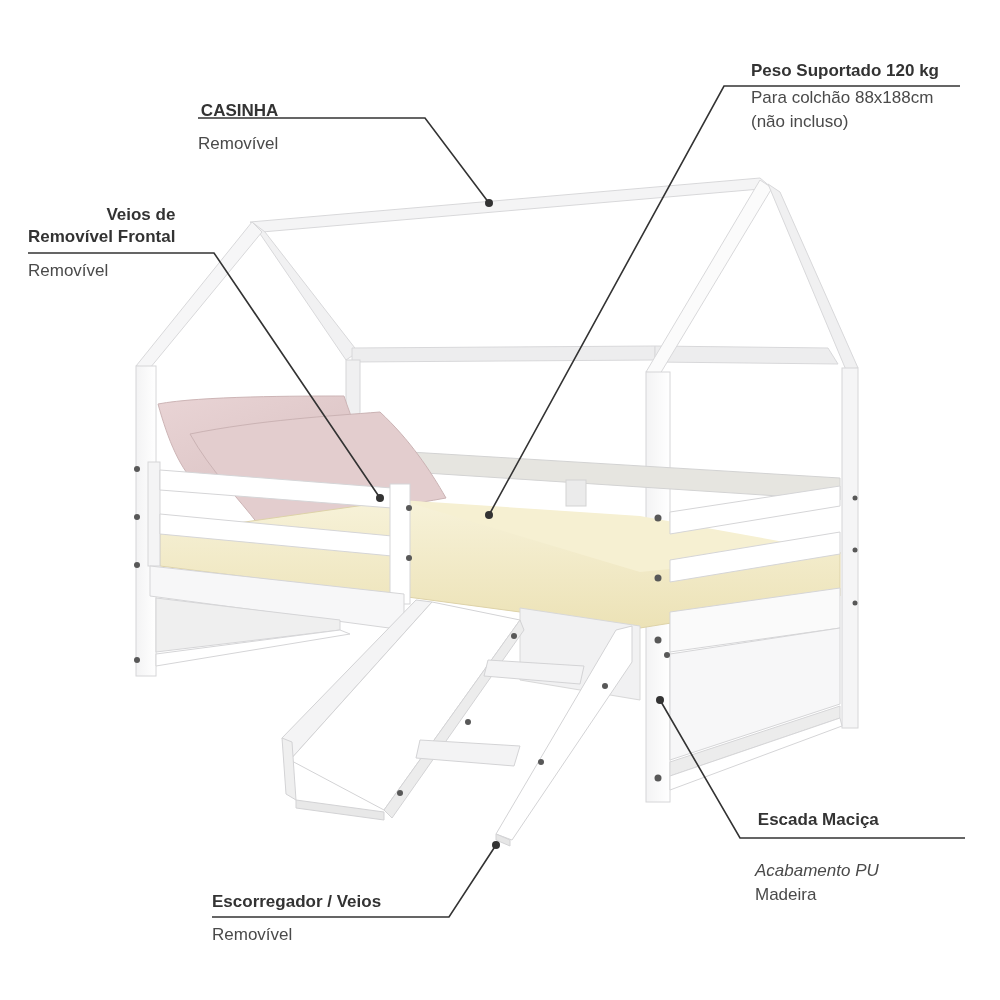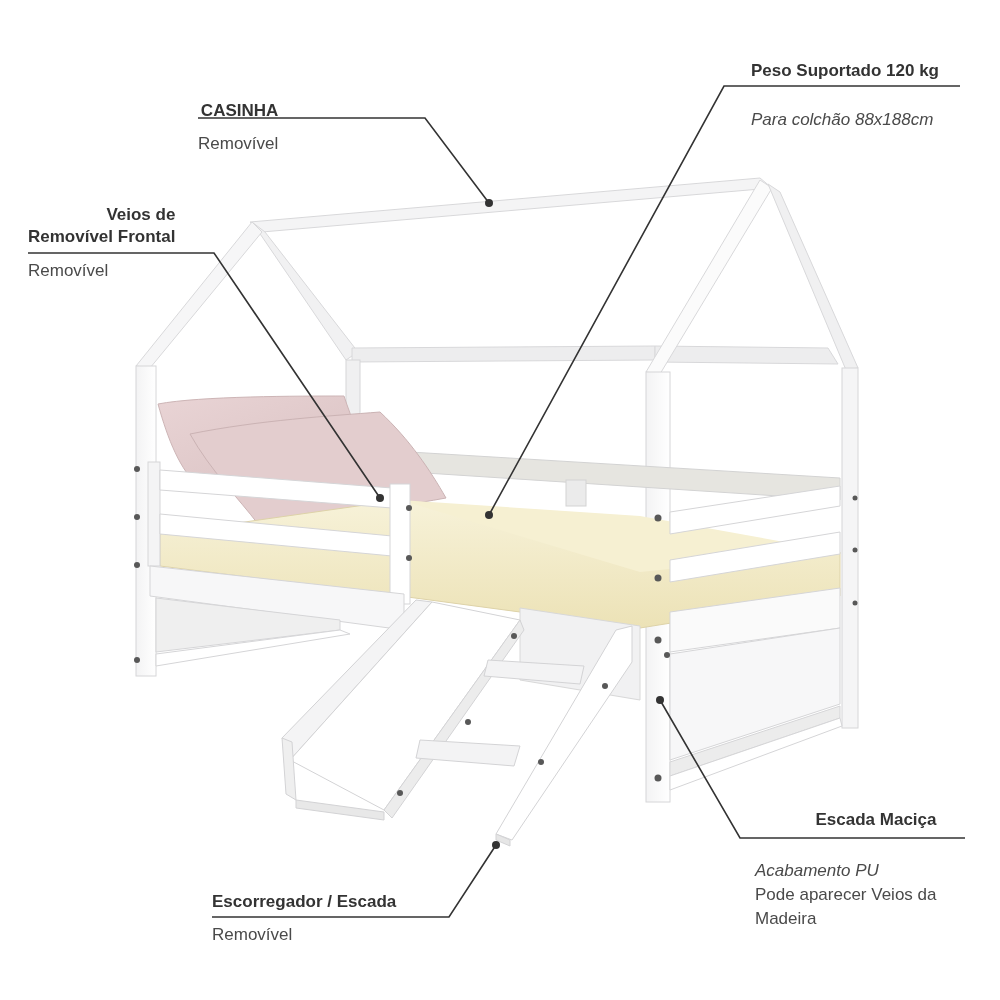--- a/index.html
+++ b/index.html
@@ -150,34 +150,34 @@
     </g>
   </svg>
 
   <div class="label" style="left:198px; top:100px;">
     <div class="title">CASINHA</div>
     <div class="desc" style="margin-top:10px;">Removível</div>
   </div>
 
   <div class="label" style="left:751px; top:60px;">
     <div class="title">Peso Suportado 120 kg</div>
-    <div class="desc" style="margin-top:26px;font-style:italic;">Para colchão 88x188cm</div>
+    <div class="desc" style="margin-top:4px;">Para colchão 88x188cm</div>
+    <div class="desc">(não incluso)</div>
   </div>
 
   <div class="label" style="left:28px; top:204px;">
     <div class="title">Veios de</div>
     <div class="title">Removível Frontal</div>
     <div class="desc" style="margin-top:11px;">Removível</div>
   </div>
 
   <div class="label" style="left:755px; top:809px;">
     <div class="title">Escada Maciça</div>
     <div class="desc" style="margin-top:28px;font-style:italic;">Acabamento PU</div>
-    <div class="desc">Pode aparecer Veios da</div>
     <div class="desc">Madeira</div>
   </div>
 
   <div class="label" style="left:212px; top:891px;">
-    <div class="title">Escorregador / Escada</div>
+    <div class="title">Escorregador / Veios</div>
     <div class="desc" style="margin-top:10px;">Removível</div>
   </div>
 
 </div>
 
 </body></html>

